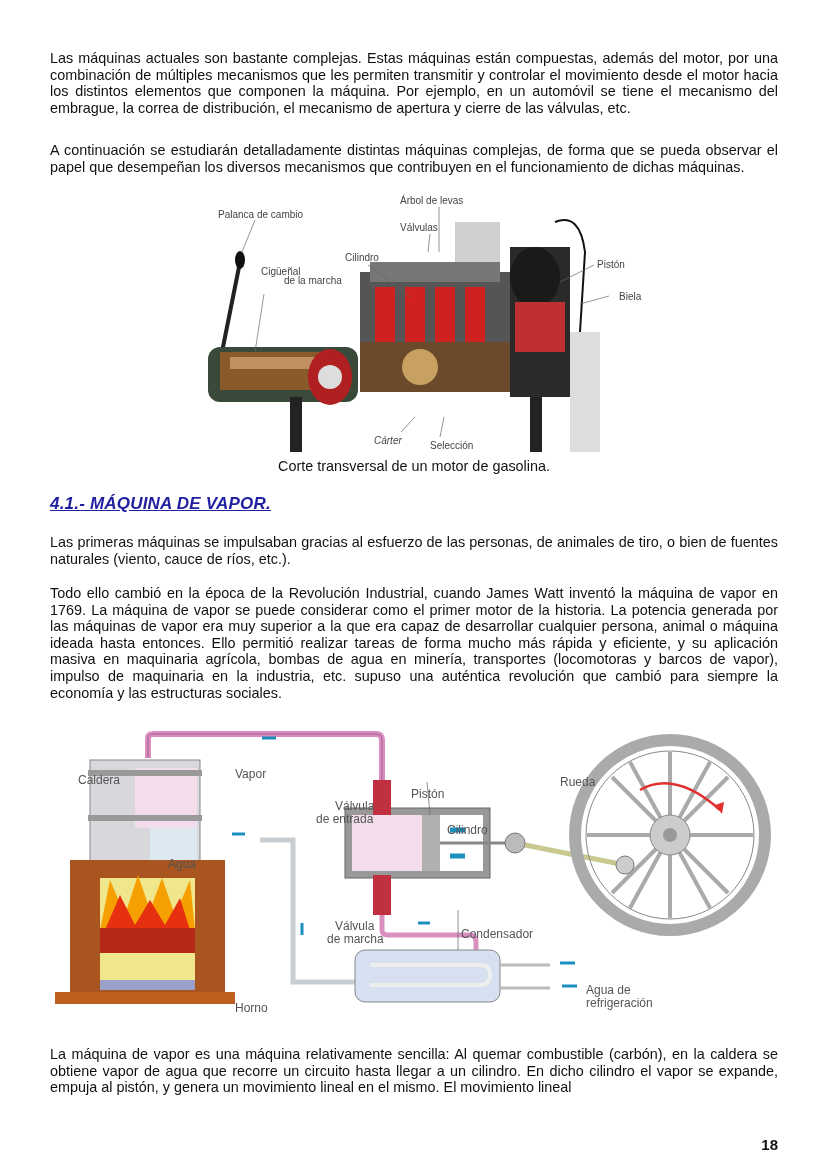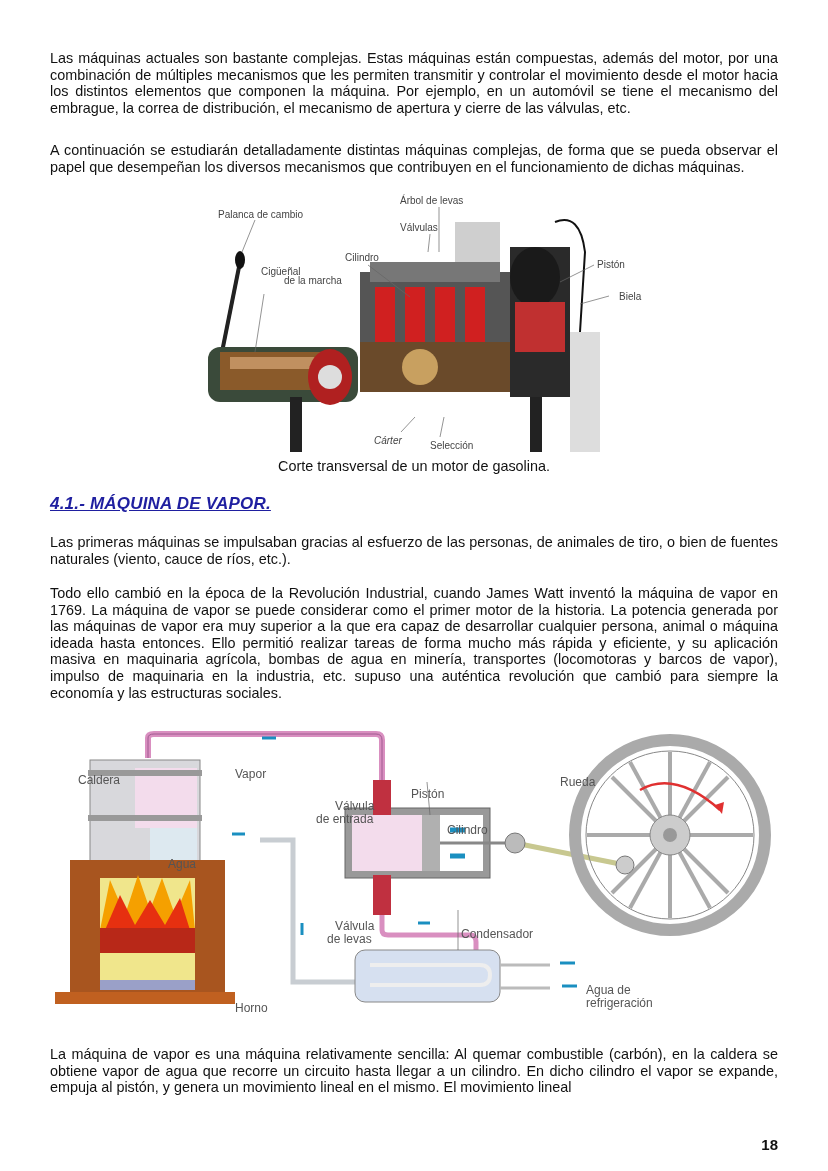--- a/index.html
+++ b/index.html
@@ -147,21 +147,21 @@
     <line x1="377" y1="52" x2="380" y2="85" stroke="#666" stroke-width="0.7"></line>
     <line x1="408" y1="180" x2="408" y2="220" stroke="#666" stroke-width="0.7"></line>
   </svg>
   <span class="lbl2" style="left:28px; top:20px;">Caldera</span>
   <span class="lbl2" style="left:185px; top:14px;">Vapor</span>
   <span class="lbl2" style="left:118px; top:104px;">Agua</span>
   <span class="lbl2" style="left:185px; top:248px;">Horno</span>
   <span class="lbl2" style="left:285px; top:46px;">Válvula</span>
   <span class="lbl2" style="left:266px; top:59px;">de entrada</span>
   <span class="lbl2" style="left:285px; top:166px;">Válvula</span>
-  <span class="lbl2" style="left:277px; top:179px;">de levas</span>
+  <span class="lbl2" style="left:277px; top:179px;">de marcha</span>
   <span class="lbl2" style="left:361px; top:34px;">Pistón</span>
   <span class="lbl2" style="left:397px; top:70px;">Cilindro</span>
   <span class="lbl2" style="left:411px; top:174px;">Condensador</span>
   <span class="lbl2" style="left:510px; top:22px;">Rueda</span>
   <span class="lbl2" style="left:536px; top:230px;">Agua de</span>
   <span class="lbl2" style="left:536px; top:243px;">refrigeración</span>
 </div>
 
 <div class="para serif-last" style="top:1046px;">
   <span>La máquina de vapor es una máquina relativamente sencilla: Al quemar combustible (carbón), en la caldera se obtiene vapor de agua que recorre un circuito hasta llegar a un cilindro. En dicho cilindro el vapor se expande, empuja al pistón, y genera un movimiento lineal en el mismo. El movimiento lineal</span>

